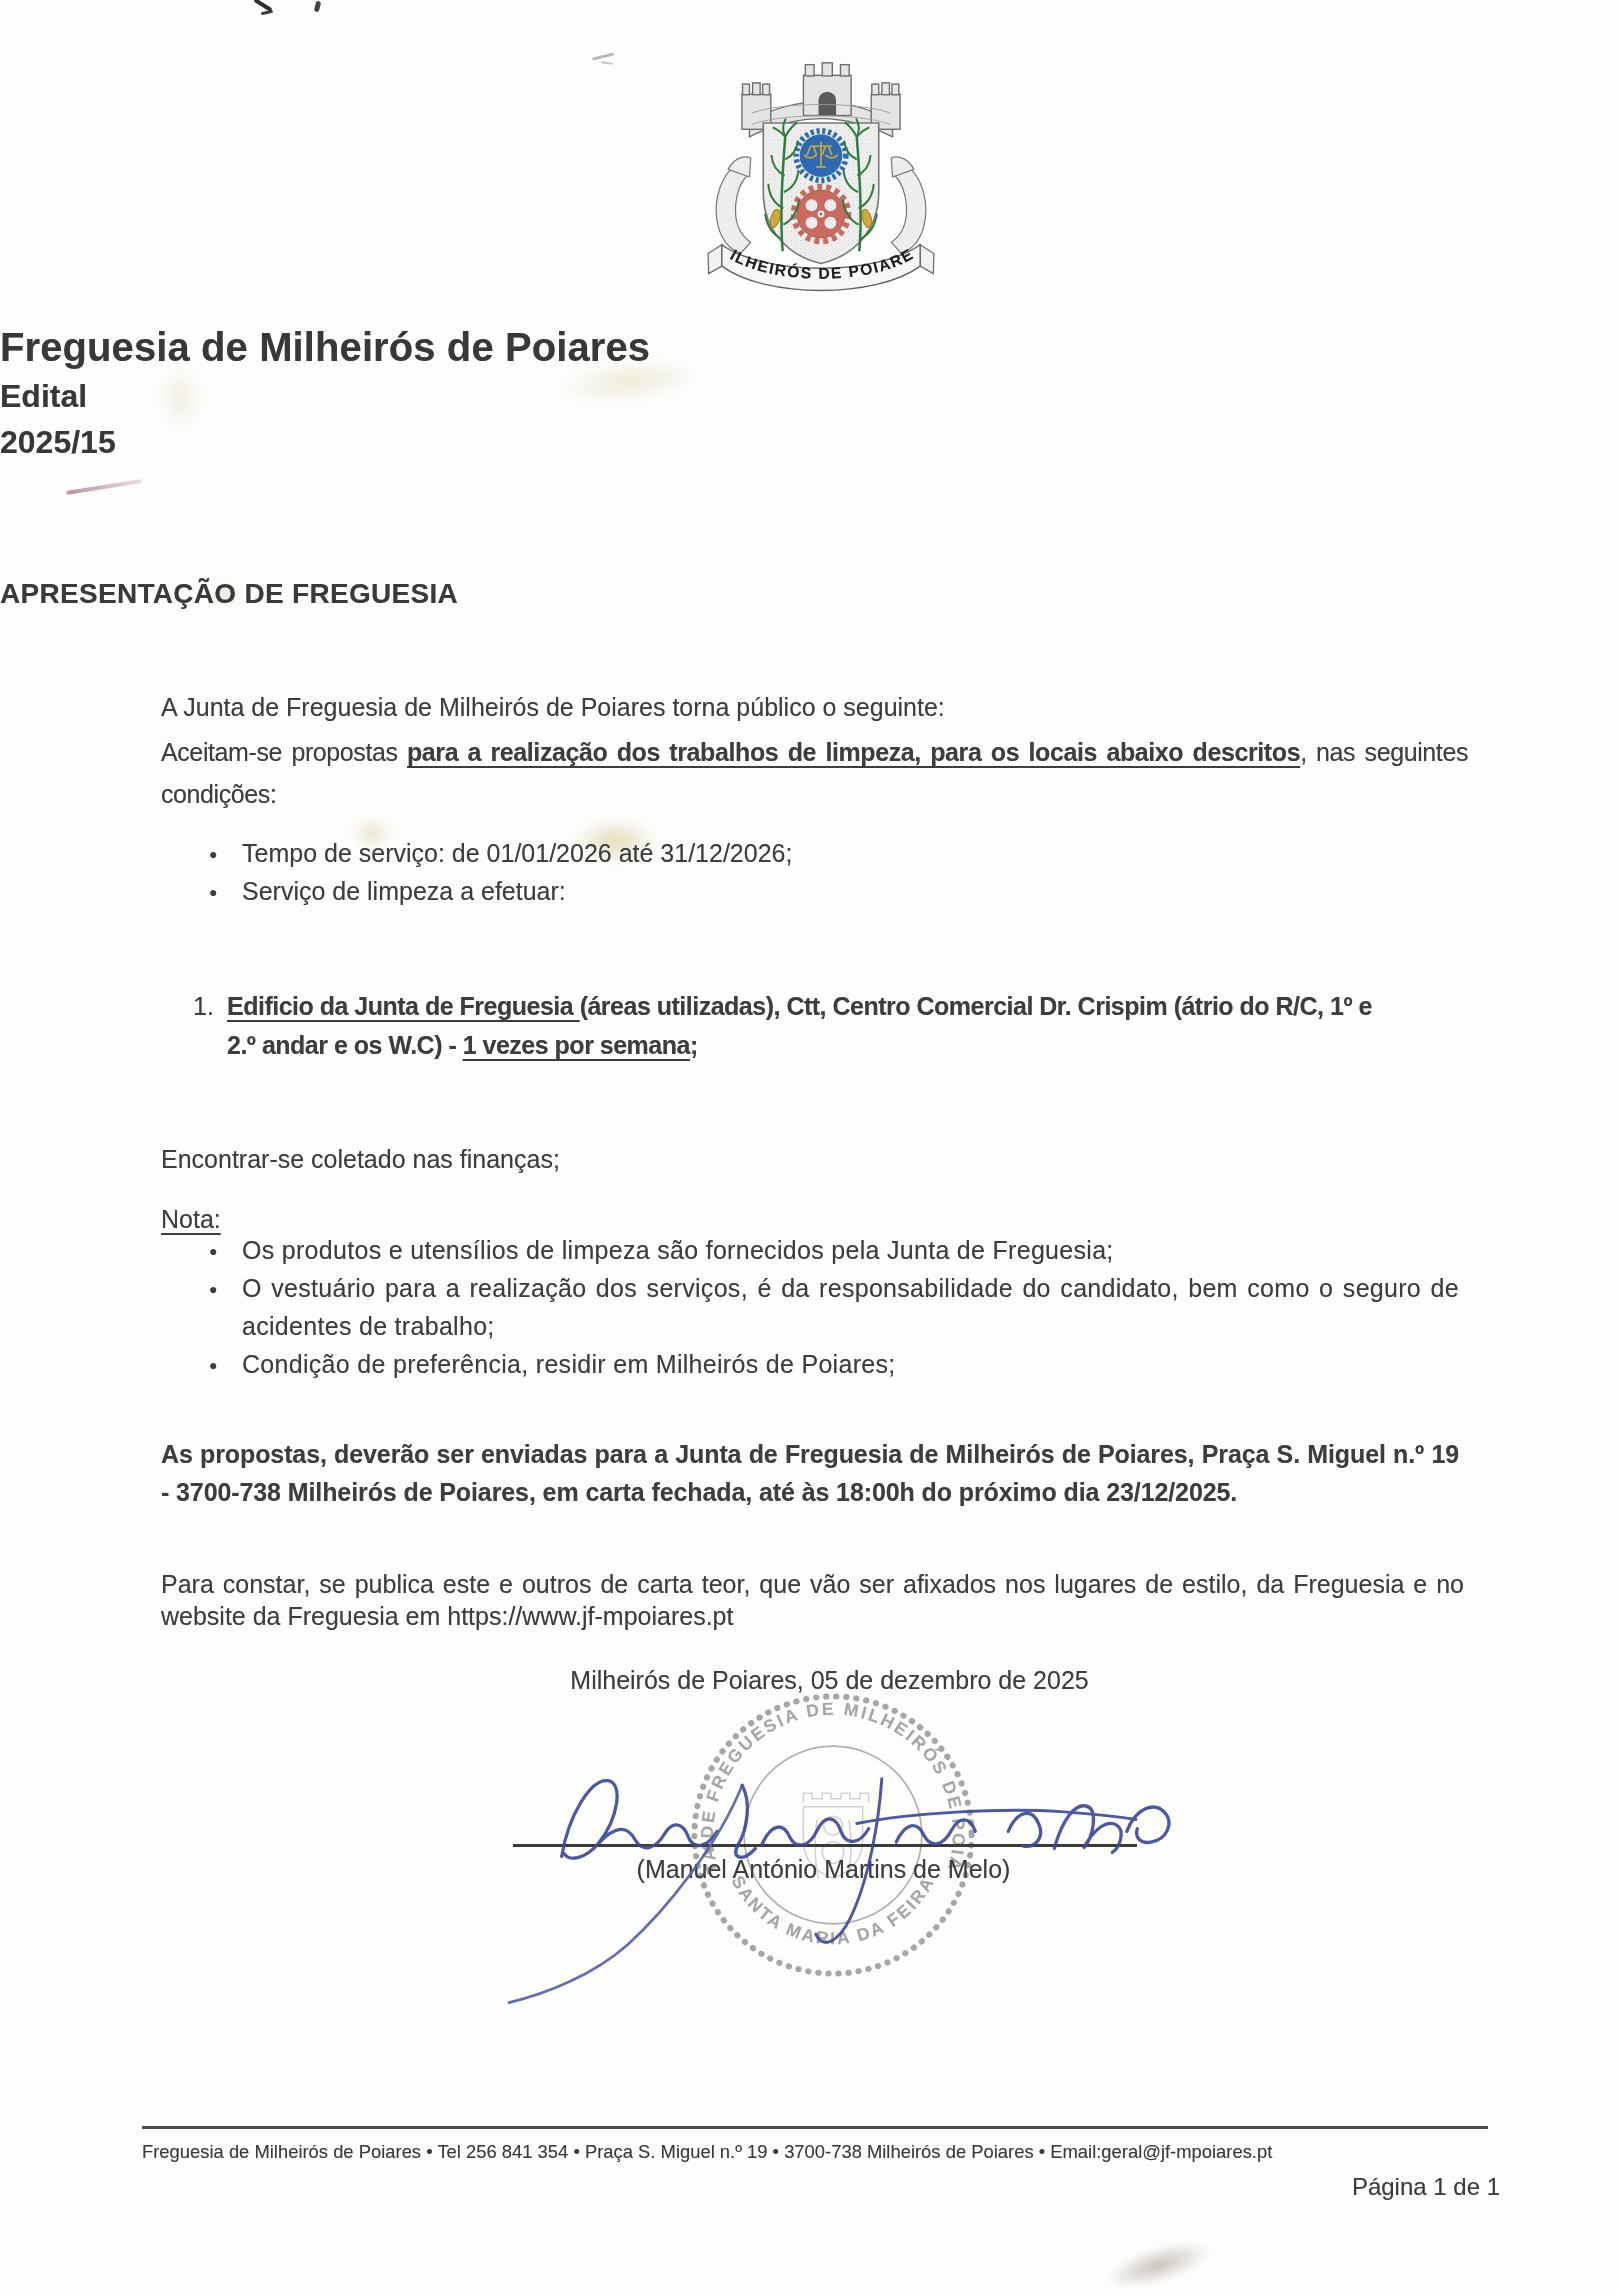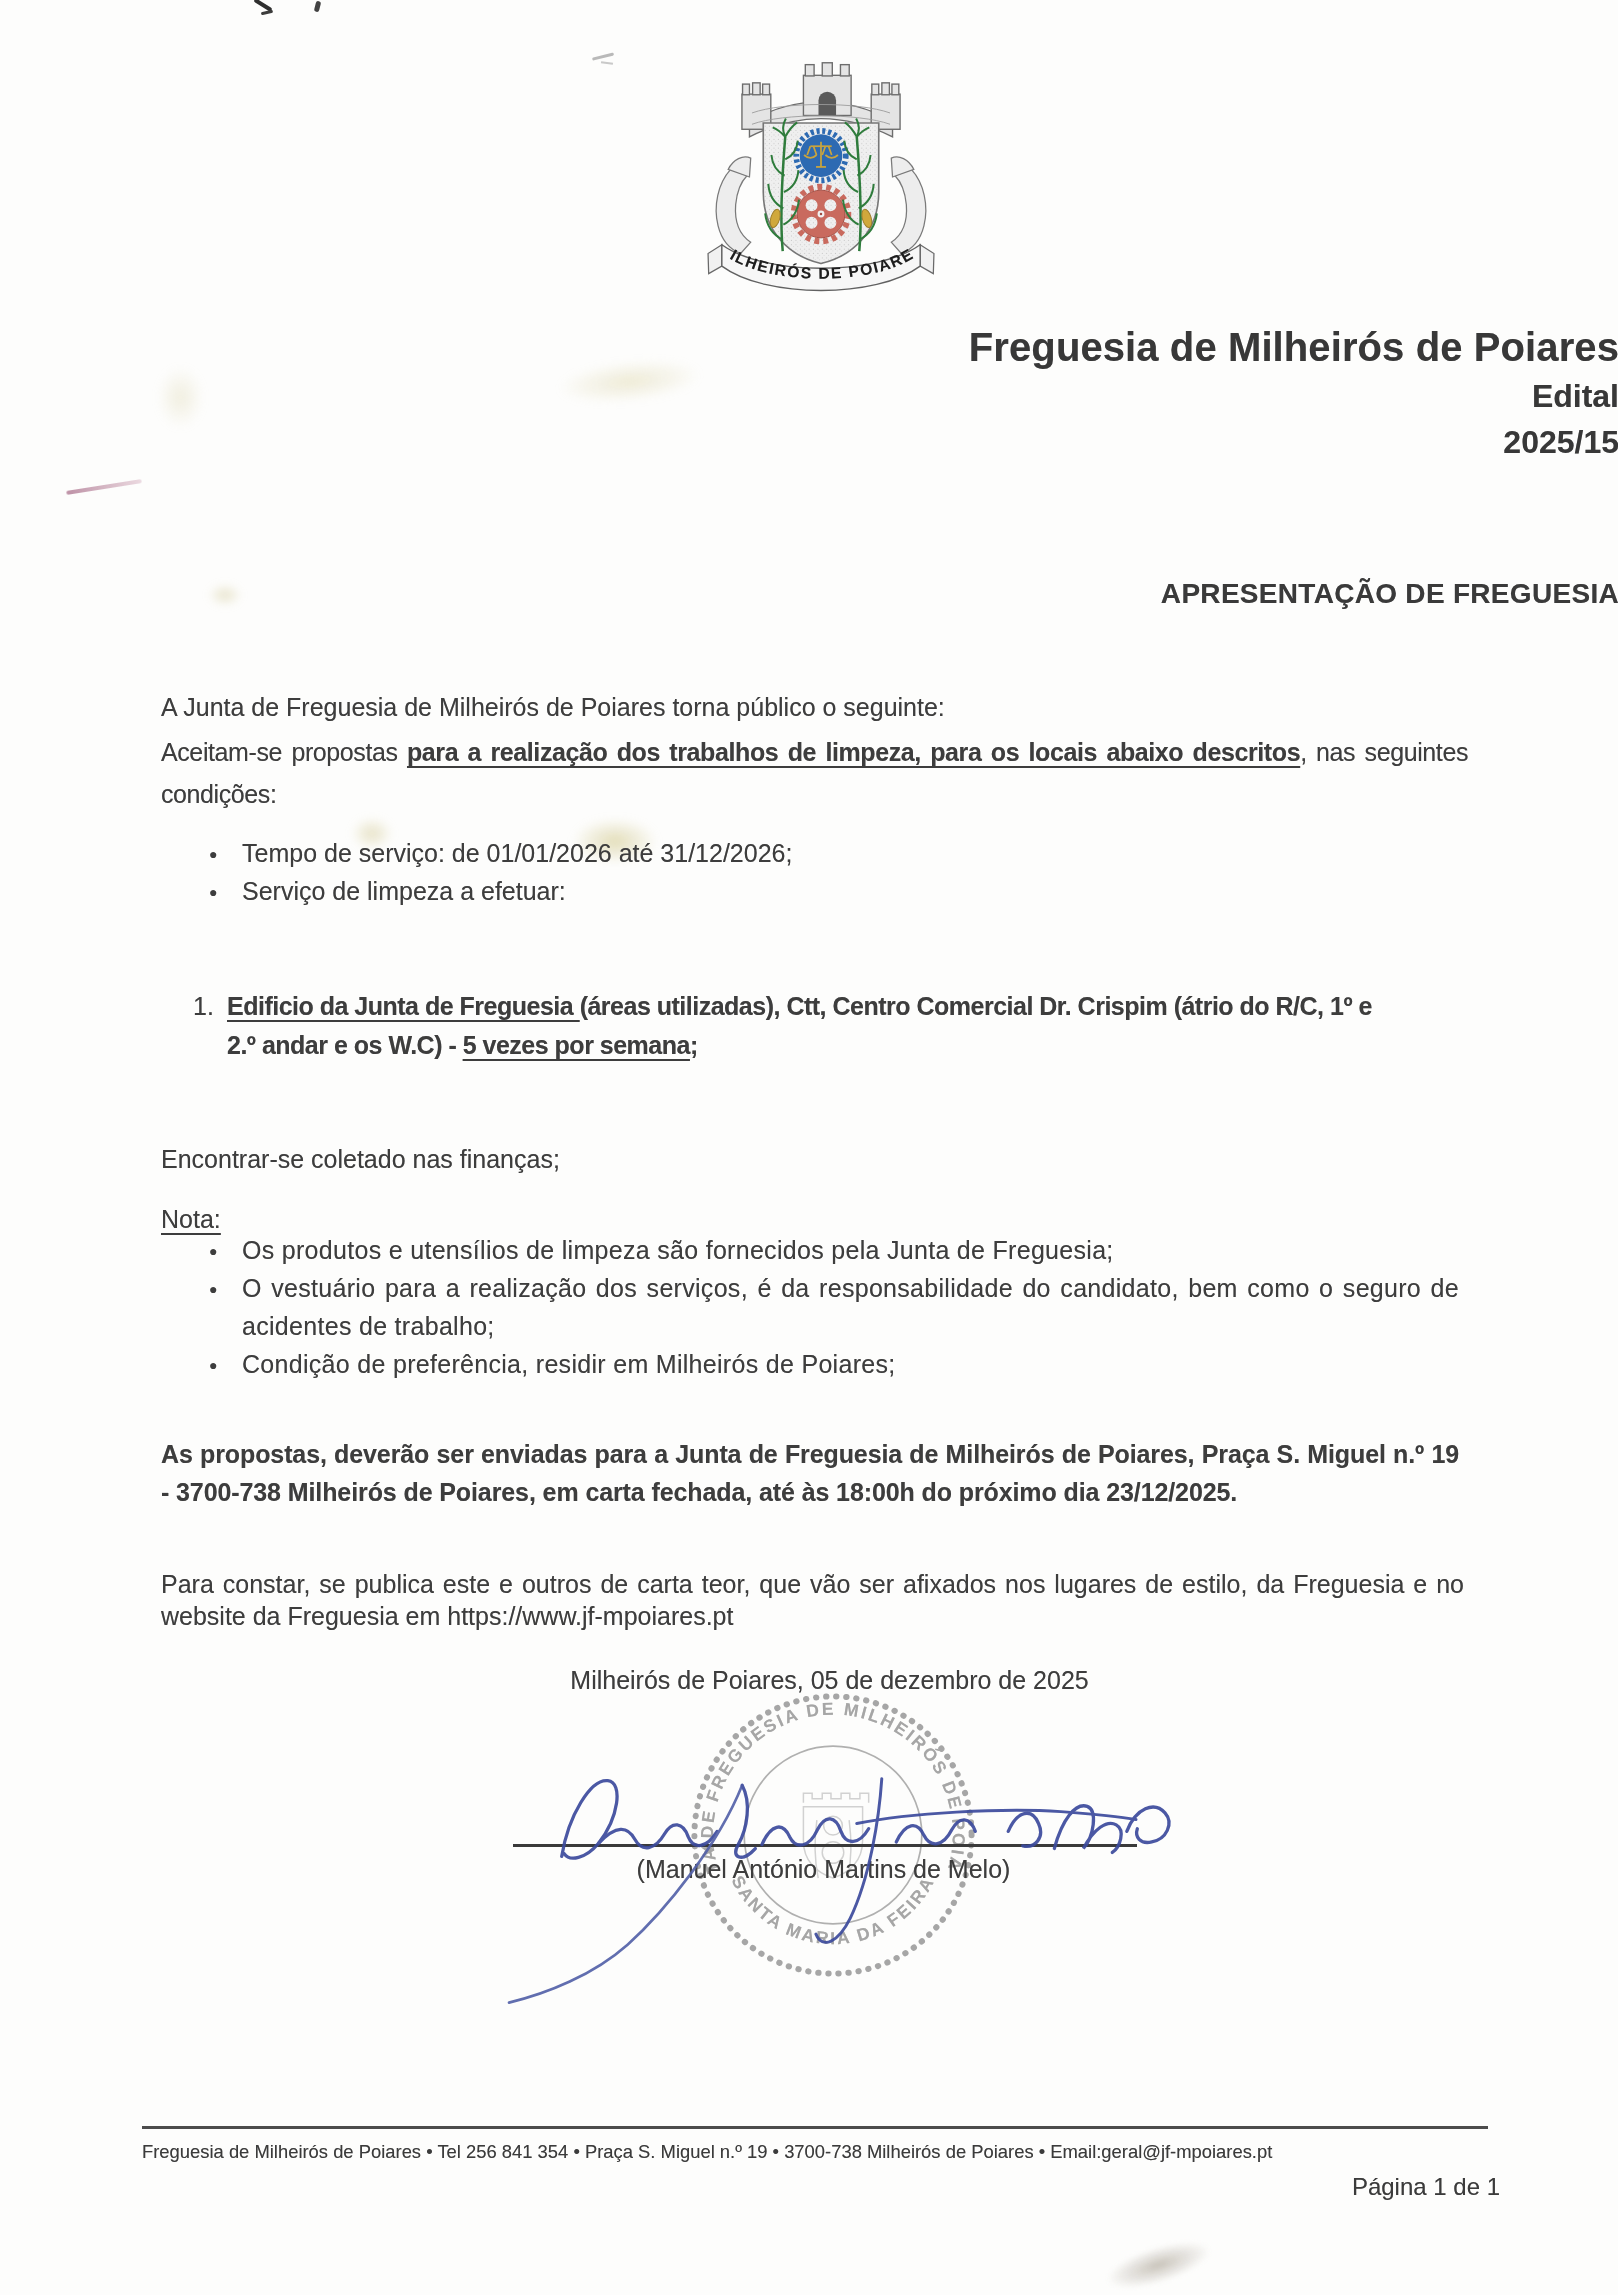--- a/index.html
+++ b/index.html
@@ -6,21 +6,21 @@
   .page {
     position:relative;
     width:1619px; height:2295px;
     background:#fdfdfc;
     font-family:"Liberation Sans", sans-serif;
     color:#3d3d3d;
     overflow:hidden;
     text-shadow:0 0 0.5px rgba(70,70,70,0.45);
   }
   .abs { position:absolute; }
-  .center { left:0; right:0; text-align:right; }
+  .center { left:0; right:0; text-align:left; }
 
   .title      { top:325px; font-size:40px; font-weight:bold; color:#383838; letter-spacing:0.1px; }
   .subtitle   { top:378px; font-size:32px; font-weight:bold; color:#383838; }
   .docnumber  { top:424px; font-size:32px; font-weight:bold; color:#383838; }
   .section-title { top:578px; font-size:28px; font-weight:bold; color:#3a3a3a; letter-spacing:0.3px; }
 
   .bodytxt { font-size:25px; line-height:42px; }
   .p-intro  { top:661px;  left:161px; width:1305px; }
   .p-accept { top:706px; left:161px; width:1307px; text-align:justify; letter-spacing:-0.4px; word-spacing:-1px; }
   .b { font-weight:bold; }
@@ -211,21 +211,21 @@
   <p class="abs bodytxt p-intro">A Junta de Freguesia de Milheirós de Poiares torna público o seguinte:</p>
 
   <p class="abs bodytxt p-accept"><span>Aceitam-se propostas </span><span class="b u">para a realização dos trabalhos de limpeza, para os locais abaixo descritos</span><span>, nas seguintes condições:</span></p>
 
   <ul class="abs doc-list list-conditions">
     <li>Tempo de serviço: de 01/01/2026 até 31/12/2026;</li>
     <li>Serviço de limpeza a efetuar:</li>
   </ul>
 
   <div class="abs service">
-    <span class="num">1.</span><span class="u">Edificio da Junta de Freguesia </span><span>(áreas utilizadas), Ctt, Centro Comercial Dr. Crispim (átrio do R/C, 1º e 2.º andar e os W.C) - </span><span class="u">5 vezes por semana</span><span>;</span>
+    <span class="num">1.</span><span class="u">Edificio da Junta de Freguesia </span><span>(áreas utilizadas), Ctt, Centro Comercial Dr. Crispim (átrio do R/C, 1º e 2.º andar e os W.C) - </span><span class="u">1 vezes por semana</span><span>;</span>
   </div>
 
   <p class="abs bodytxt p-tax">Encontrar-se coletado nas finanças;</p>
 
   <p class="abs bodytxt p-nota"><span class="u">Nota:</span></p>
 
   <ul class="abs doc-list list-notes">
     <li>Os produtos e utensílios de limpeza são fornecidos pela Junta de Freguesia;</li>
     <li>O vestuário para a realização dos serviços, é da responsabilidade do candidato, bem como o seguro de acidentes de trabalho;</li>
     <li>Condição de preferência, residir em Milheirós de Poiares;</li>

